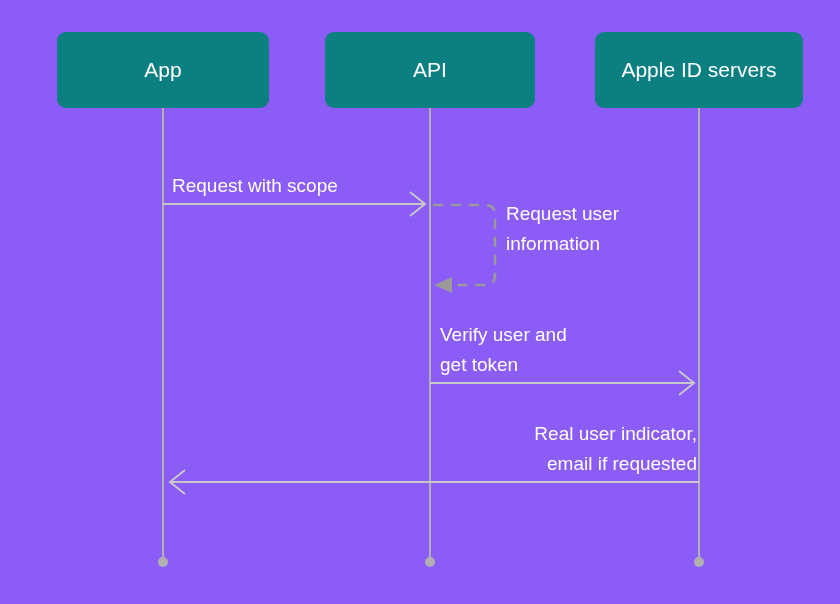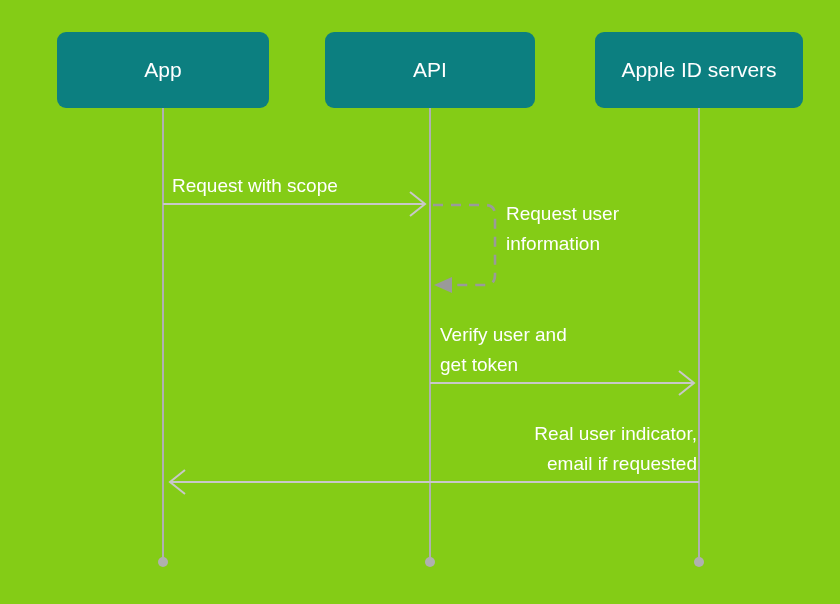--- a/index.html
+++ b/index.html
@@ -10,21 +10,21 @@
   body {
     width: 840px;
     height: 604px;
     overflow: hidden;
     font-family: "Liberation Sans", sans-serif;
   }
   #diagram-root {
     position: relative;
     width: 840px;
     height: 604px;
-    background: #84cc16;
+    background: #8b5cf6;
     text-decoration: underline;
   }
   svg.diagram-canvas {
     position: absolute;
     top: 0;
     left: 0;
     width: 840px;
     height: 604px;
     display: block;
   }

